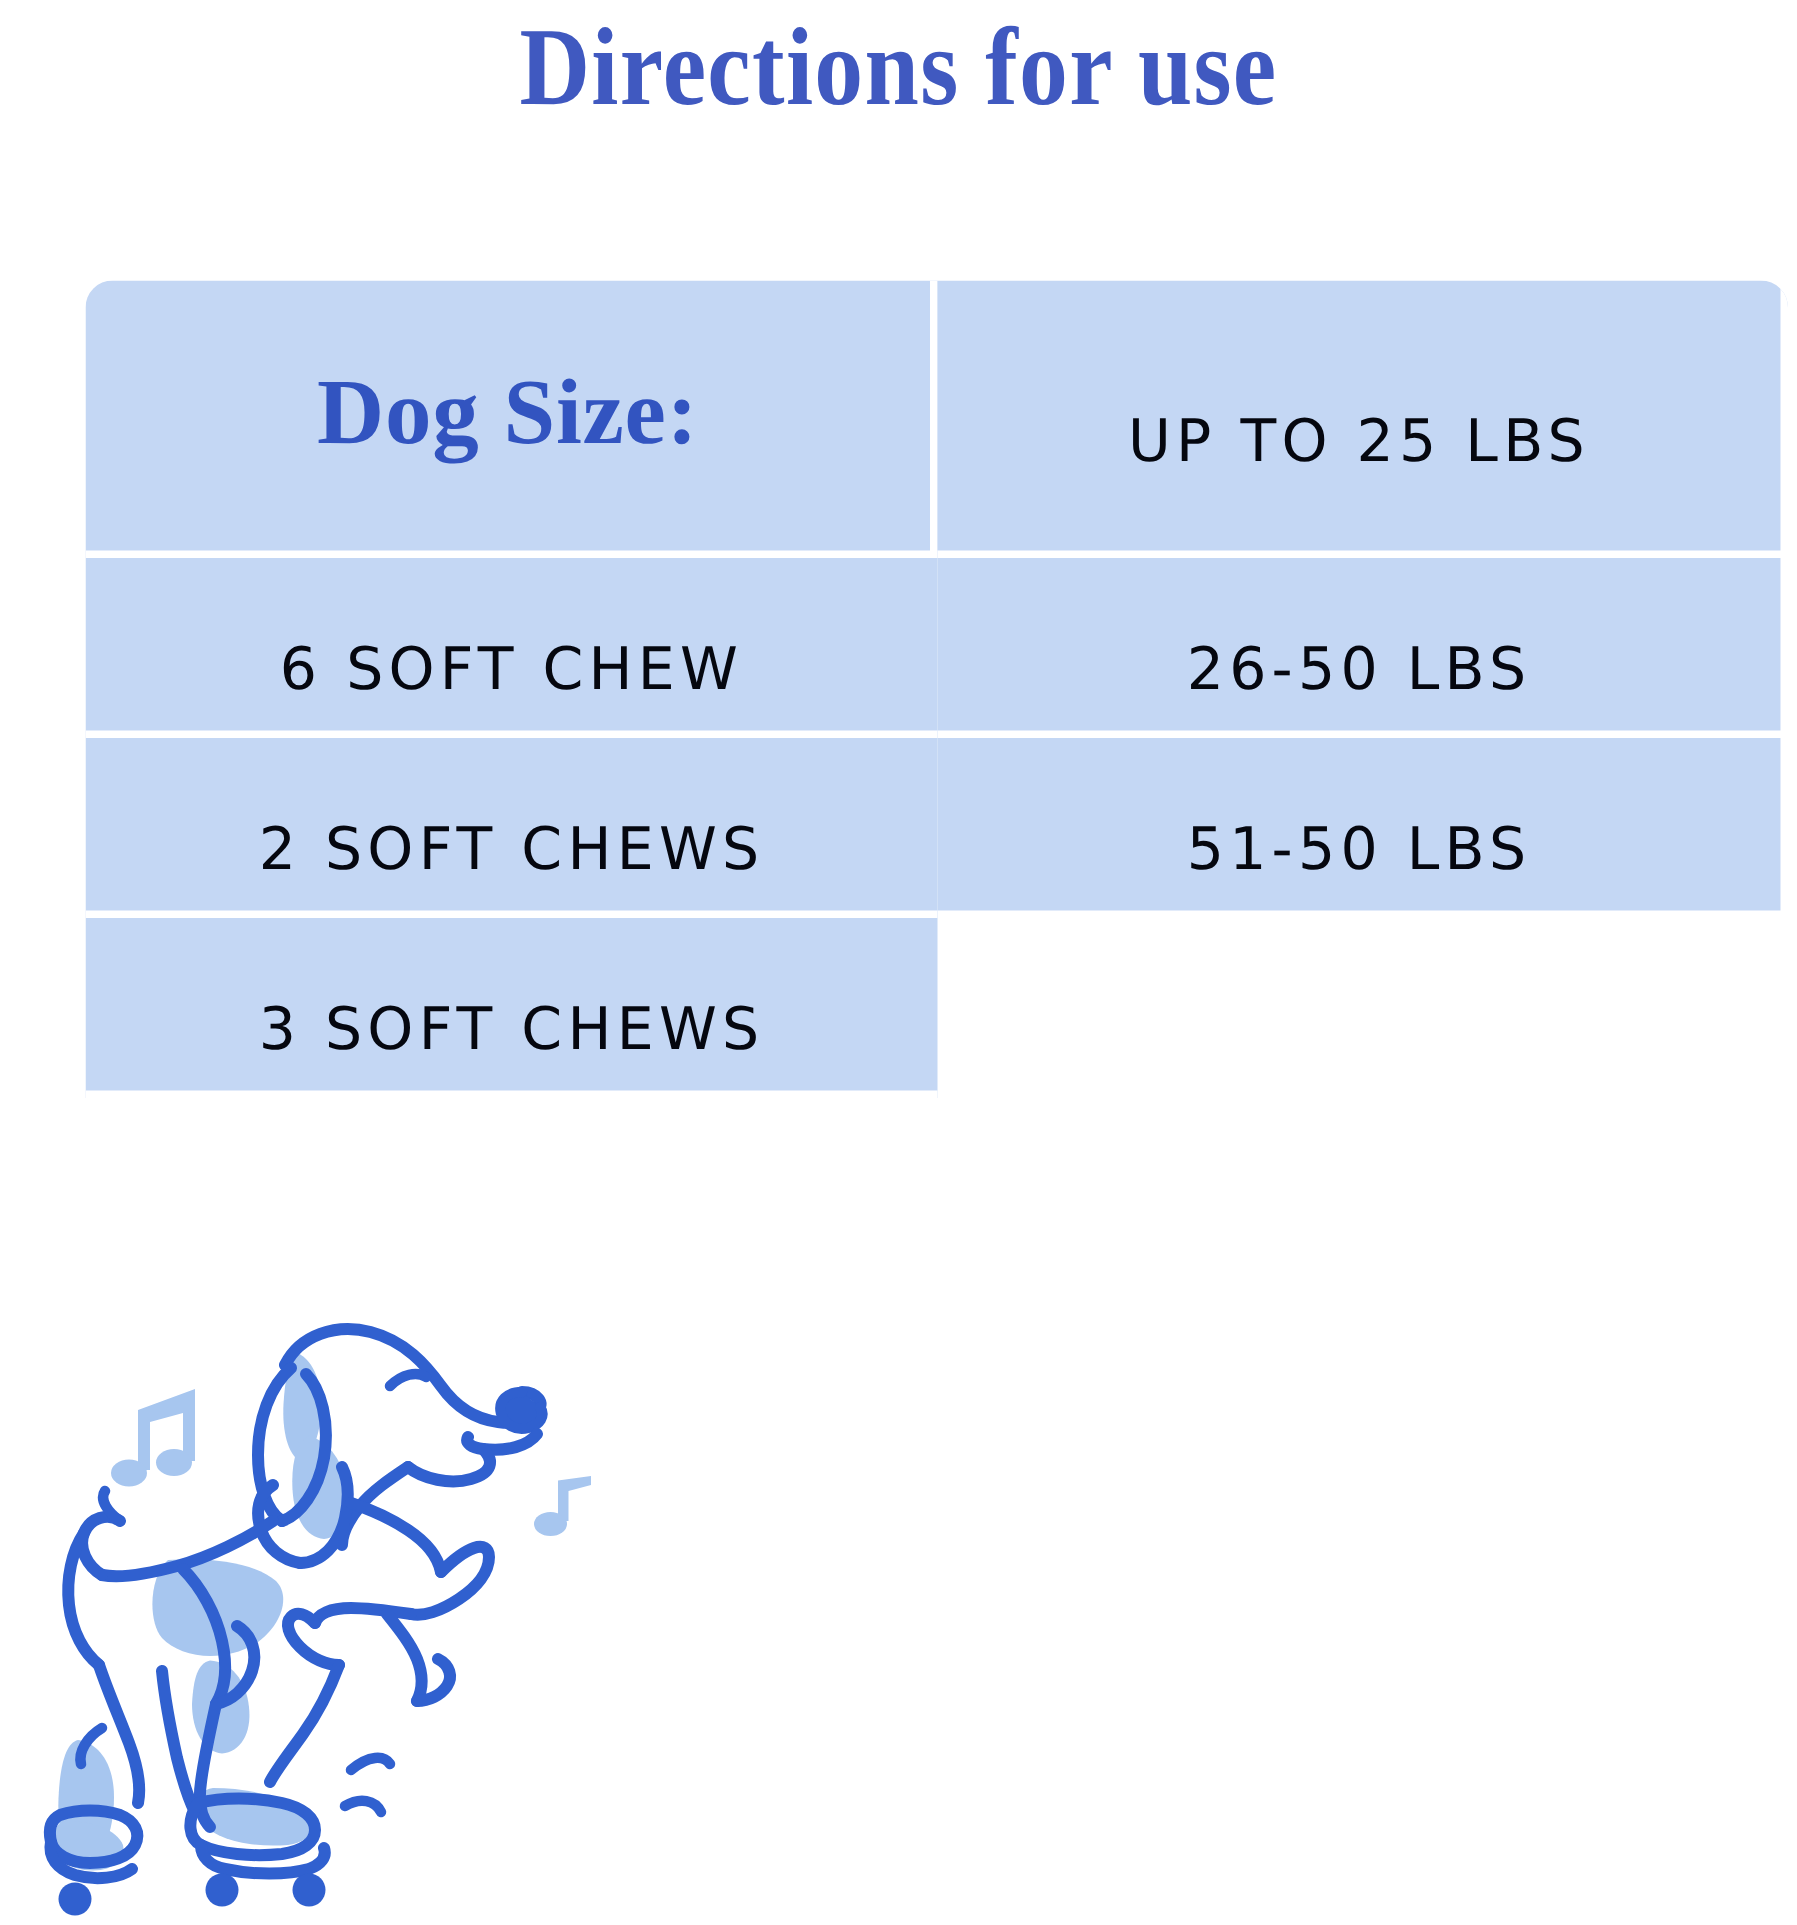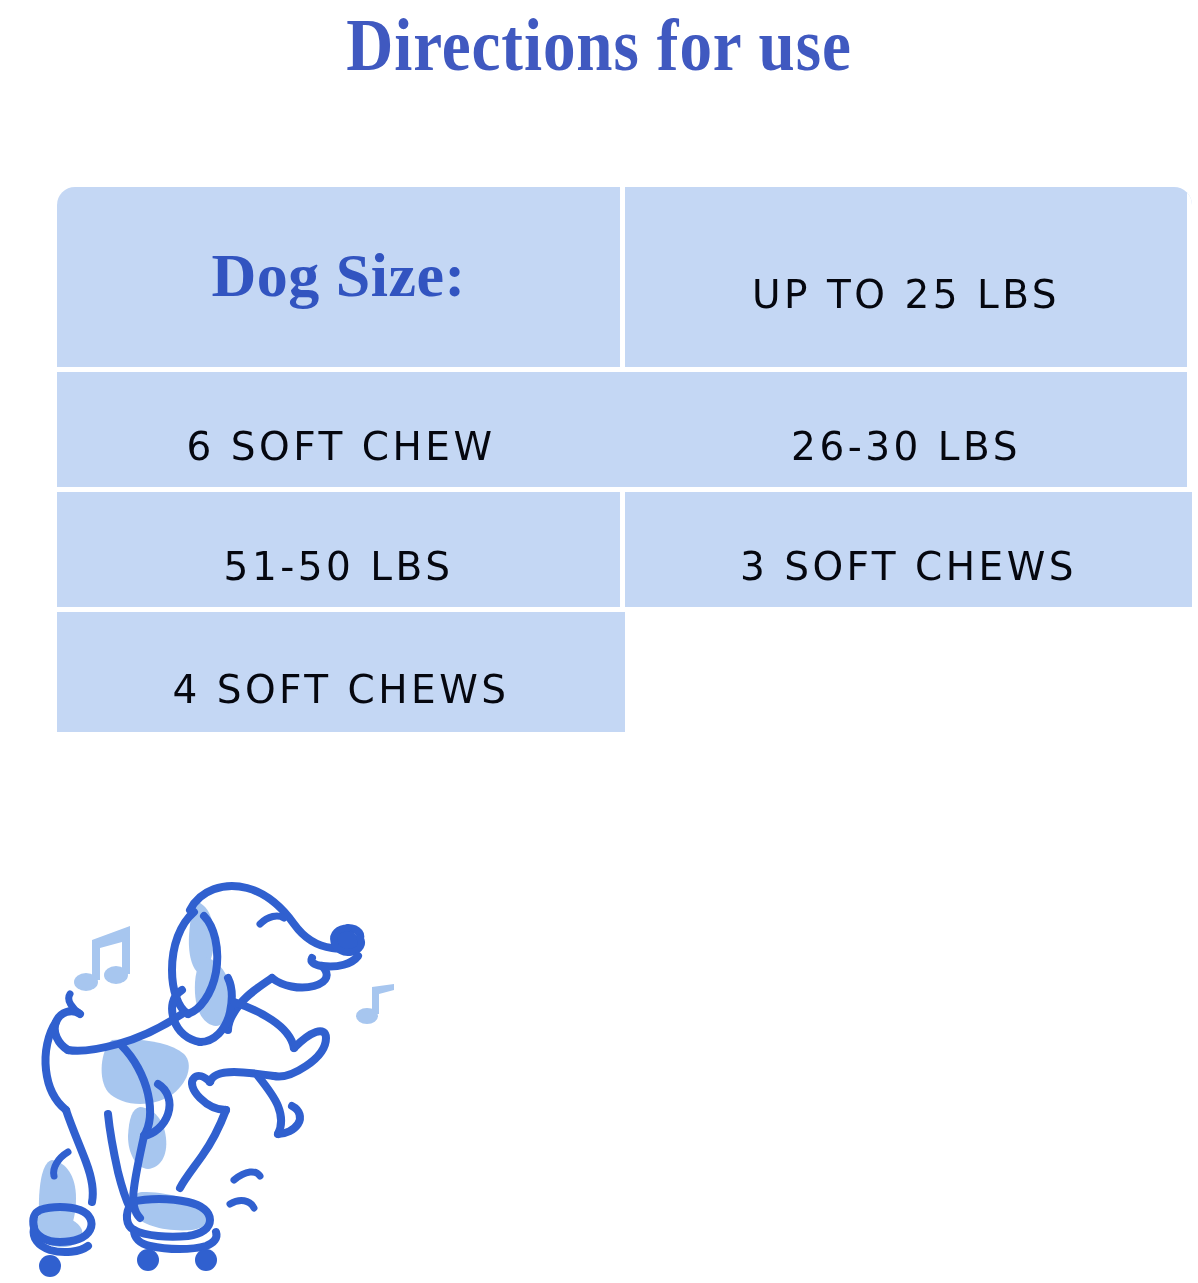--- a/index.html
+++ b/index.html
@@ -105,33 +105,33 @@
   </div>
 
   <div class="cell">
     <span class="body-text">UP TO 25 LBS</span>
   </div>
   <div class="cell col-right">
     <span class="body-text">6  SOFT CHEW</span>
   </div>
 
   <div class="cell">
-    <span class="body-text">26-30 LBS</span>
+    <span class="body-text">26-50 LBS</span>
+  </div>
+  <div class="cell col-right">
+    <span class="body-text">2 SOFT CHEWS</span>
   </div>
 
   <div class="cell">
     <span class="body-text">51-50 LBS</span>
   </div>
   <div class="cell col-right">
     <span class="body-text">3 SOFT CHEWS</span>
   </div>
 
-  <div class="cell col-right row-last">
-    <span class="body-text">4 SOFT CHEWS</span>
-  </div>
 
 </div>
 
 <div class="dog-illustration">
   <svg viewBox="0 0 400 421" xmlns="http://www.w3.org/2000/svg">
 
     <g fill="#a7c6ef">
 
       <path d="M176 40 C188 45 193 62 192 80 C191 96 186 108 178 112
                C170 108 166 92 167 74 C168 58 170 46 176 40 Z"></path>

